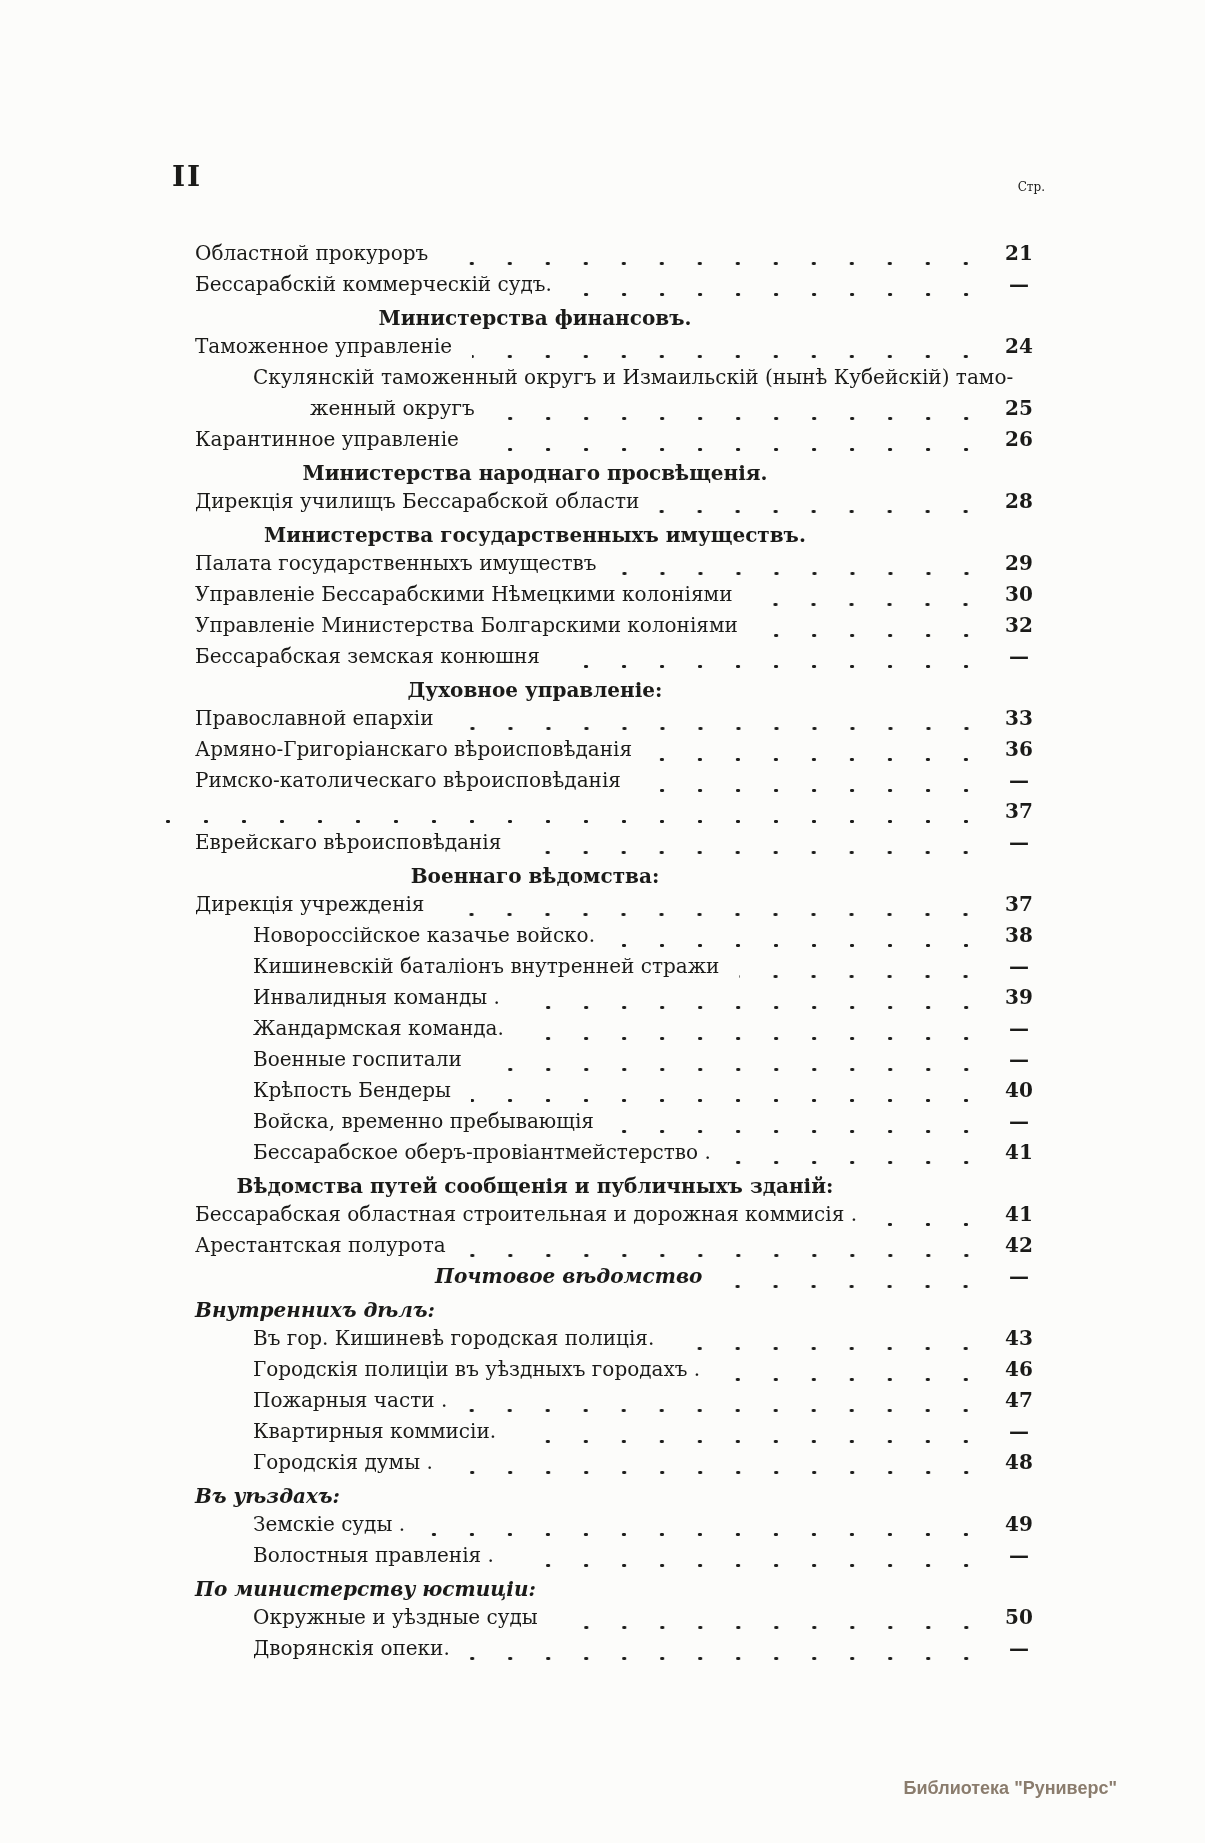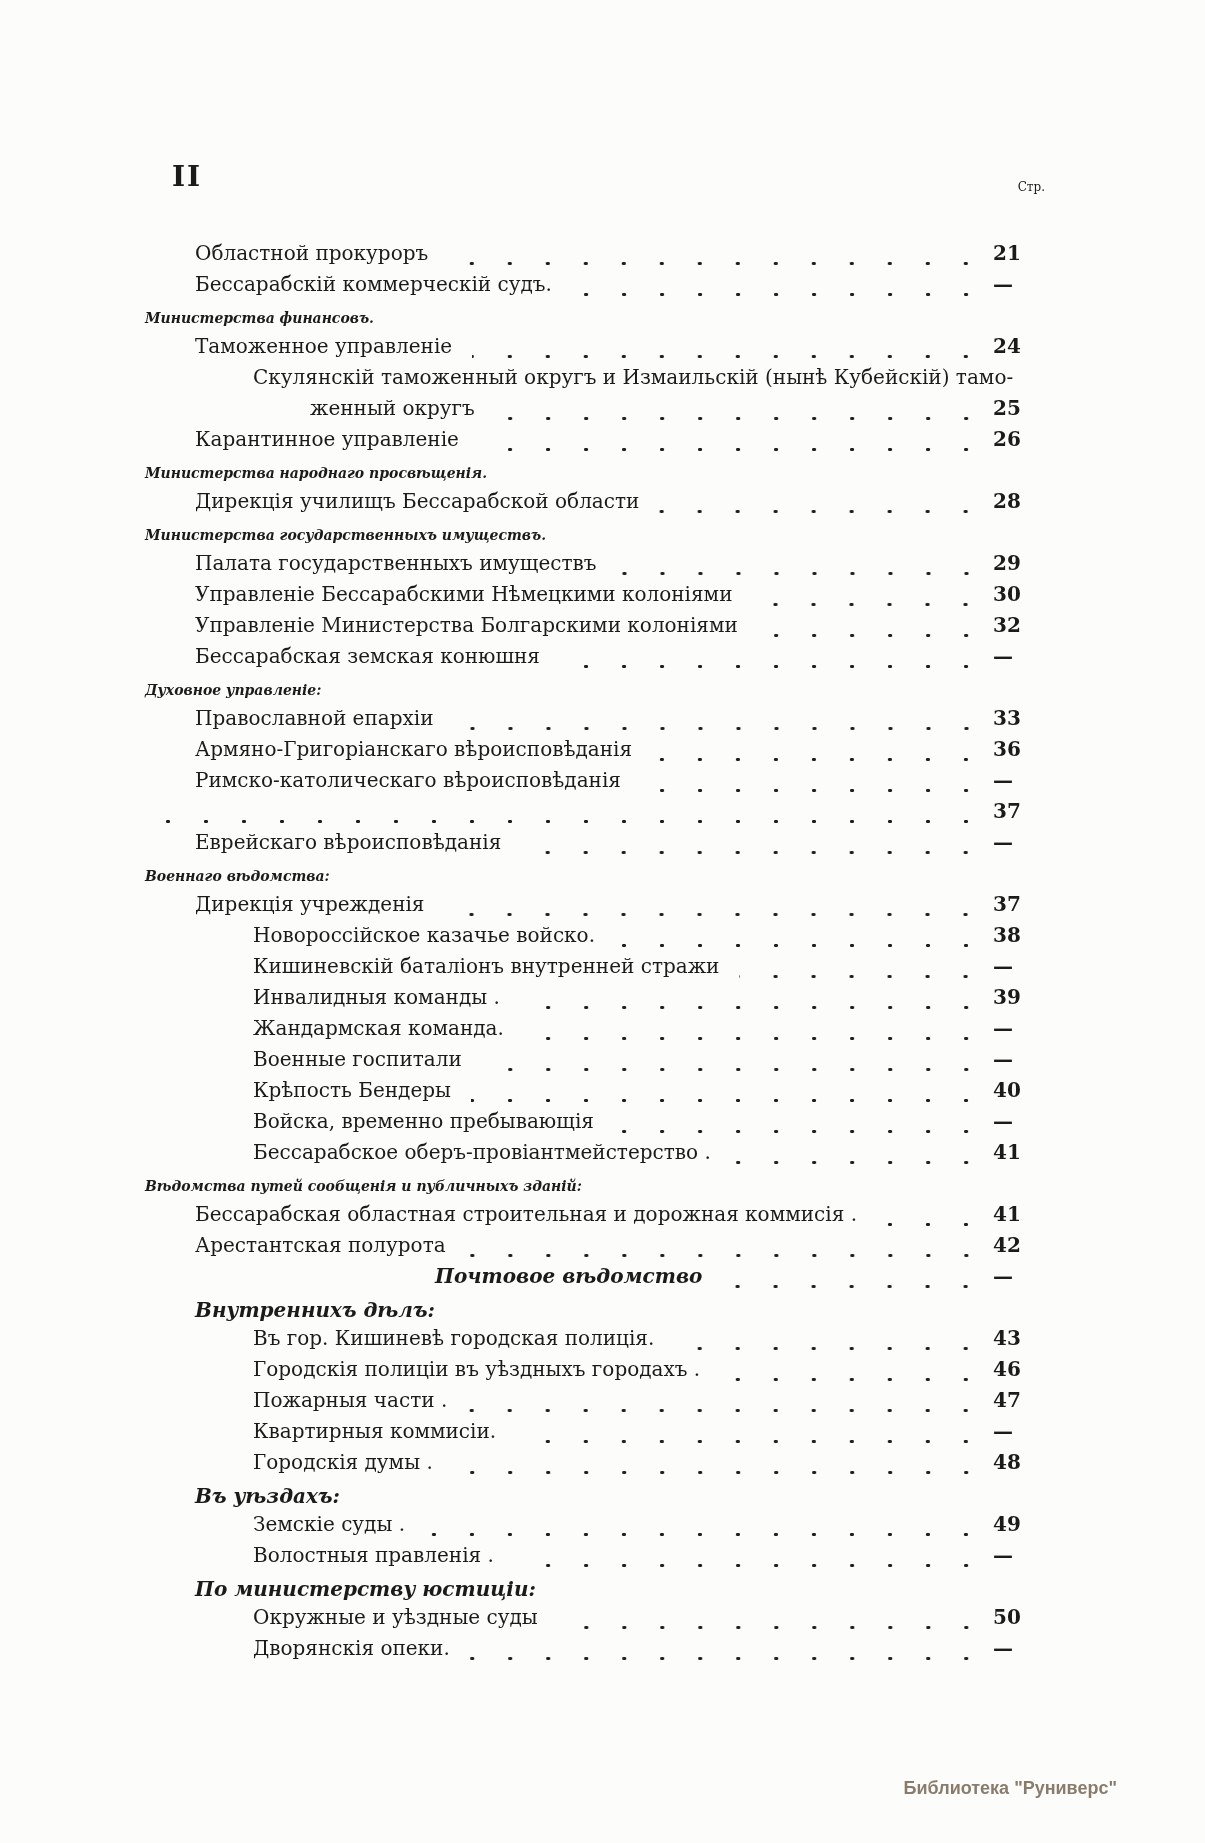--- a/index.html
+++ b/index.html
@@ -27,30 +27,30 @@
   .lab{flex:0 0 auto;}
   .leader{
     flex:1 1 auto;align-self:flex-end;height:9px;
     margin:0 8px 4px 20px;
     background-image:radial-gradient(circle, #1d1d1b 1.7px, rgba(0,0,0,0) 2px);
     background-size:38px 9px;
     background-repeat:repeat-x;
     background-position:right center;
   }
   .pg{
-    flex:0 0 52px;text-align:left;font-weight:bold;font-size:20px;
+    flex:0 0 52px;text-align:center;font-weight:bold;font-size:20px;
   }
   .row.indent0 .lab{margin-left:50px;}
   .row.indent1 .lab{margin-left:108px;}
   .row.indent2 .lab{margin-left:165px;}
   .row.indent3 .lab{margin-left:290px;}
   .row.it .lab{font-style:italic;font-weight:bold;}
   .row.heading{
-    display:block;
-    font-style:italic;font-weight:bold;font-size:14px;
+    display:block;text-align:center;
+    font-weight:bold;font-size:20px;
     padding-right:120px;line-height:31px;
   }
   .row.major{
     display:block;height:46px;line-height:46px;
     font-size:24px;font-weight:bold;letter-spacing:0.5px;
   }
   .row.subheading{
     display:block;font-style:italic;font-weight:bold;
     padding-left:50px;line-height:31px;
   }

